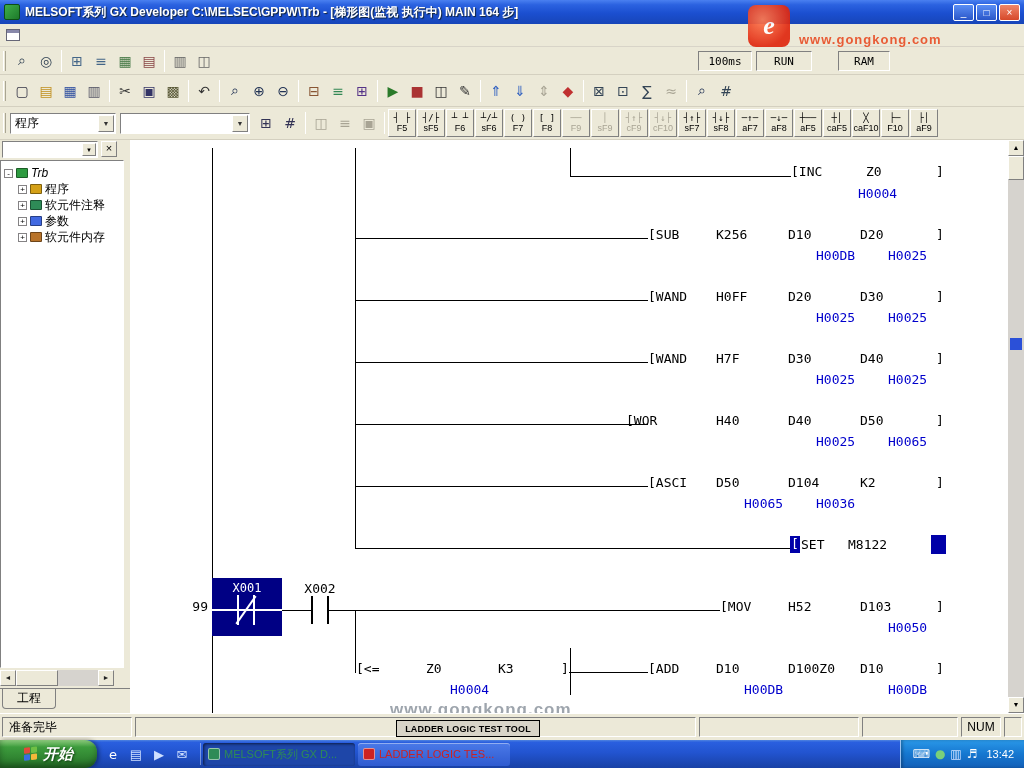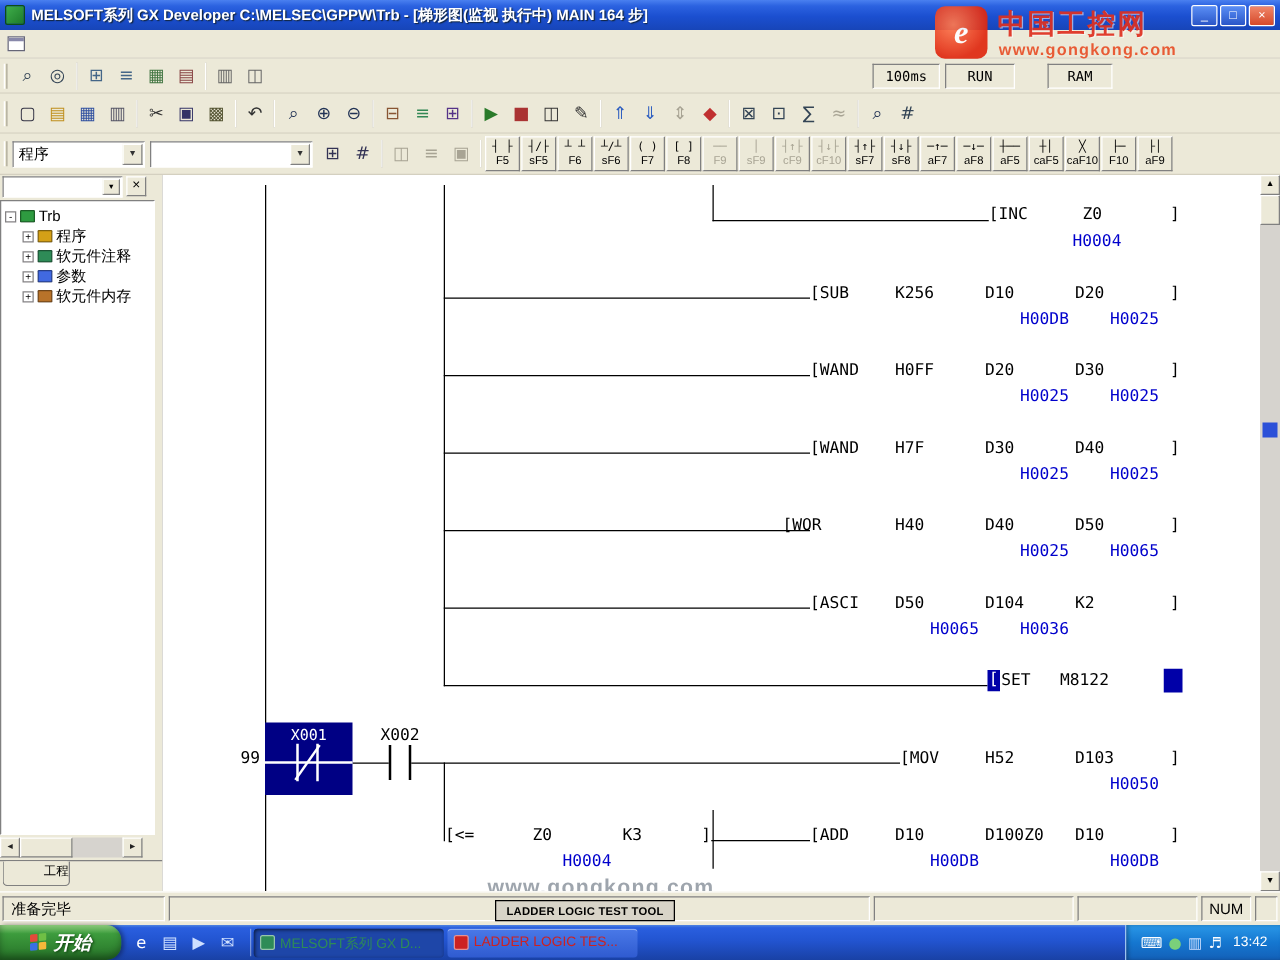--- a/index.html
+++ b/index.html
@@ -75,22 +75,22 @@
   .trow .tico{width:12px;height:10px;background:currentColor;border:1px solid rgba(0,0,0,.4);
     margin-right:3px;flex:none;border-radius:1px;}
   .trow .tlabel{color:#000;}
   .titem{padding-left:14px;}
   .lp-hscroll{position:absolute;left:0;top:530px;width:114px;height:16px;background:#d6d3ce;display:flex;}
   .sbtn{width:16px;height:16px;background:#ece9d8;border:1px solid;border-color:#fff #808080 #808080 #fff;
     font-size:7px;text-align:center;line-height:14px;color:#222;flex:none;cursor:pointer;}
   .lp-hthumb{width:42px;height:16px;background:#ece9d8;border:1px solid;border-color:#fff #808080 #808080 #fff;cursor:pointer;}
   .tabstrip{position:absolute;left:0;top:548px;width:130px;height:25px;border-top:1px solid #808080;}
   .tab{position:absolute;left:2px;top:0px;width:54px;height:20px;background:#ece9d8;
-    border:1px solid #808080;border-top:none;border-radius:0 0 4px 4px;text-align:right;
-    font-size:10px;line-height:18px;cursor:pointer;}
+    border:1px solid #808080;border-top:none;border-radius:0 0 4px 4px;text-align:center;
+    font-size:12px;line-height:18px;cursor:pointer;}
   
   .ladder{position:absolute;left:130px;top:140px;width:878px;height:573px;background:#fff;overflow:hidden;
     font-family:"DejaVu Sans Mono",monospace;}
   .hl{position:absolute;height:1px;background:#000;}
   .vl{position:absolute;width:1px;background:#000;}
   .lt{position:absolute;font:13px "DejaVu Sans Mono",monospace;color:#000;white-space:pre;}
   .lm{position:absolute;font:13px "DejaVu Sans Mono",monospace;color:#0000cc;white-space:pre;}
   .cbar{position:absolute;width:2px;background:#000;}
   .contact-hl{position:absolute;background:#000084;}
   .contact-hl .clabel{position:absolute;left:0;top:3px;width:100%;text-align:center;
@@ -442,21 +442,21 @@
 
   <div class="leftpanel">
     <div class="lp-combo">
       <span class="carr2">▼</span>
     </div>
     <div class="lp-close">×</div>
     <div class="treebox">
       <div class="trow" style="margin-top:4px">
         <span class="box">-</span>
         <span class="tico" style="color:#2e9b40"></span>
-        <span class="tlabel" style="color: rgb(0, 0, 0);">Trb</span>
+        <span class="tlabel" style="color: rgb(0, 0, 0); font-style: italic;">Trb</span>
       </div>
       <div>
           <div class="trow titem" style="color: rgb(212, 160, 23);">
     <span class="box">+</span>
     <span class="tico"></span>
     <span class="tlabel" style="color: rgb(0, 0, 0);">程序</span>
   </div>
           <div class="trow titem" style="color: rgb(46, 139, 87);">
     <span class="box">+</span>
     <span class="tico"></span>
@@ -653,17 +653,16 @@
           <span class="trayicon" style="color: rgb(255, 255, 255);">
     <span>♬</span>
   </span>
         </div>
       <span class="time">13:42</span>
     </div>
   </div>
 
   <div class="wm-top">
     <div class="wm-logo">e</div>
-    <div class="wm-cn">中国工控网</div>
     <div class="wm-url">www.gongkong.com</div>
   </div>
 
 </div>
 
 </body></html>

